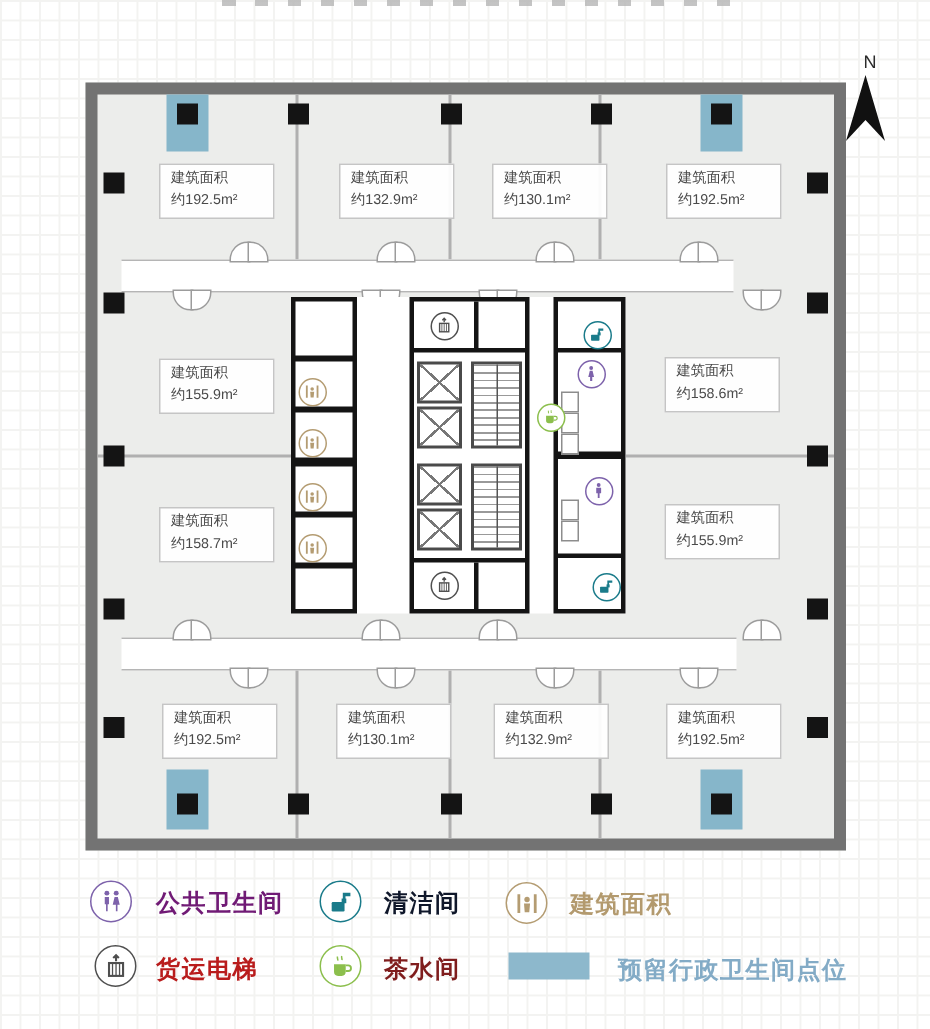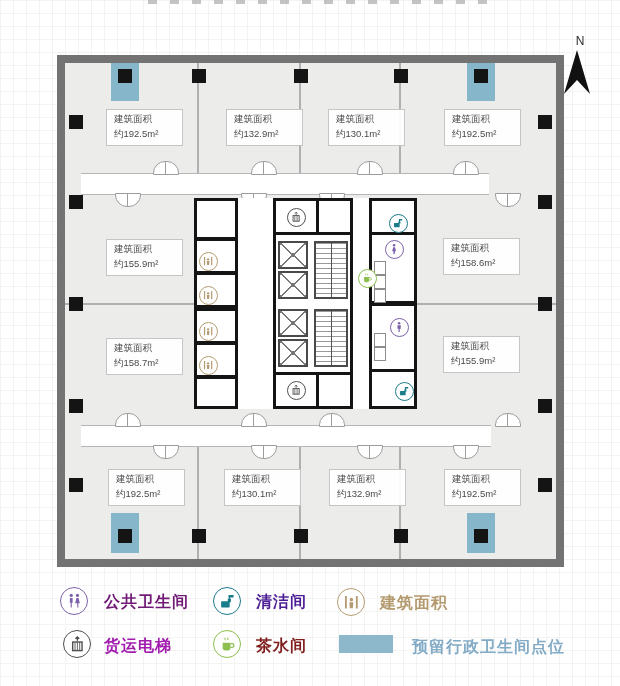--- a/index.html
+++ b/index.html
@@ -54,22 +54,22 @@
   .ic svg{width:72%;height:72%;display:block;}
   .plan-ic{width:17px;height:17px;border:1px solid;}
   .leg-ic{width:26px;height:26px;border:1.6px solid;}
   .c-tan{border-color:#b49c72;color:#b49c72;}
   .c-purple{border-color:#7d62ab;color:#7d62ab;}
   .c-teal{border-color:#1a7b8a;color:#1a7b8a;}
   .c-green{border-color:#8cbf4d;color:#8cbf4d;}
   .c-dark{border-color:#4f4f4f;color:#4f4f4f;}
   
   .leg-label{position:absolute;font-size:16px;font-weight:600;letter-spacing:1px;white-space:nowrap;}
-  .lg-purple{color:#701a75}.lg-teal{color:#4c1d95}.lg-tan{color:#b39a6e}
-  .lg-dark{color:#a21caf}.lg-green{color:#7f1d1d}.lg-blue{color:#83abc6}
+  .lg-purple{color:#701a75}.lg-teal{color:#0f172a}.lg-tan{color:#b39a6e}
+  .lg-dark{color:#b91c1c}.lg-green{color:#7f1d1d}.lg-blue{color:#83abc6}
   .swatch{position:absolute;left:339px;top:635px;width:54px;height:18px;background:#8db8cc;}
 </style>
 </head>
 <body>
 
 <div>
 
   <div class="top-crop"></div>
   <div class="north-n">N</div>
   <div class="north-arrow"></div>

